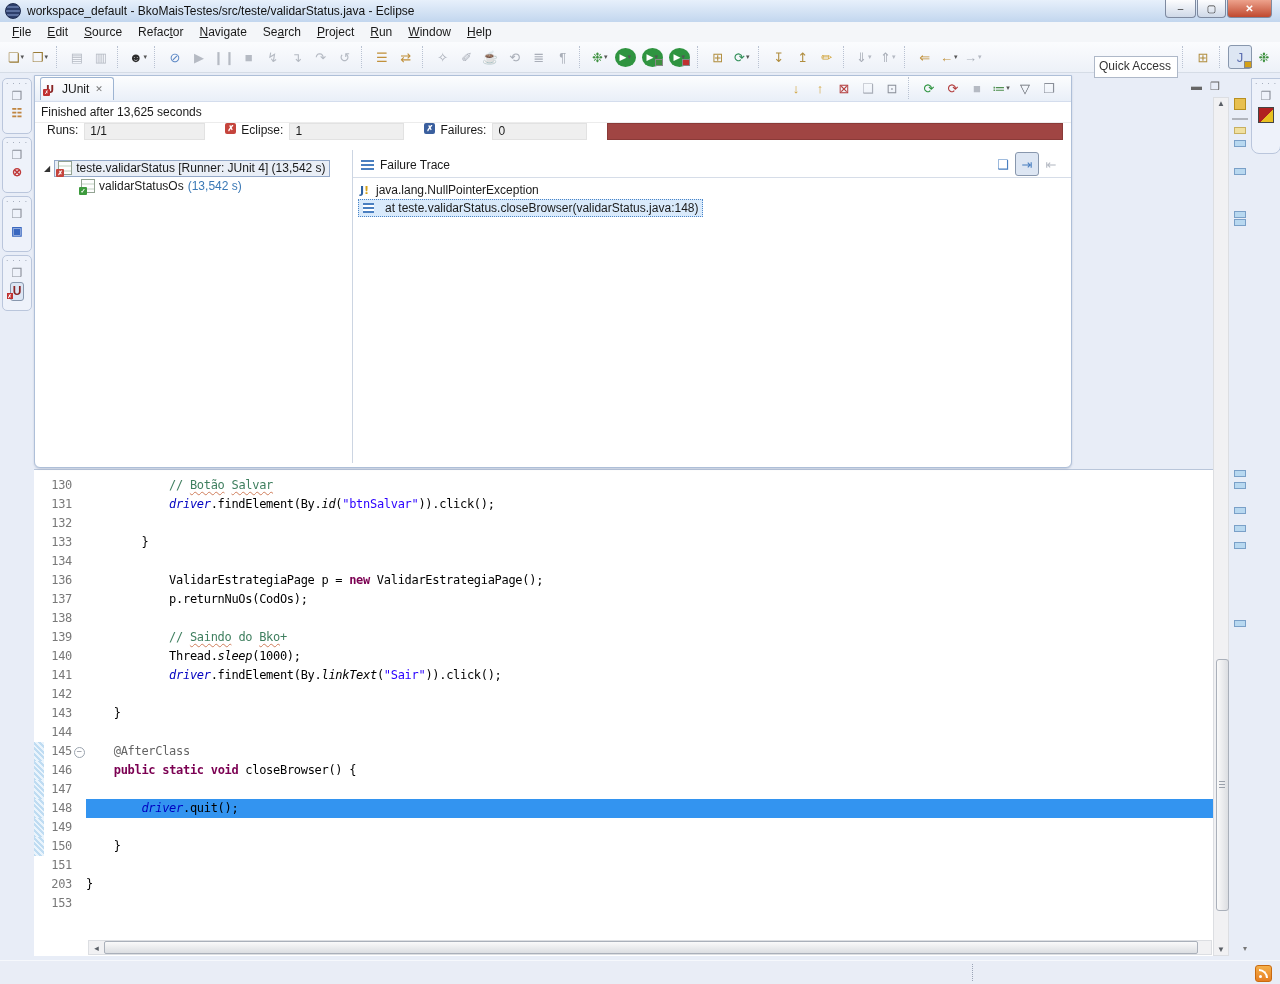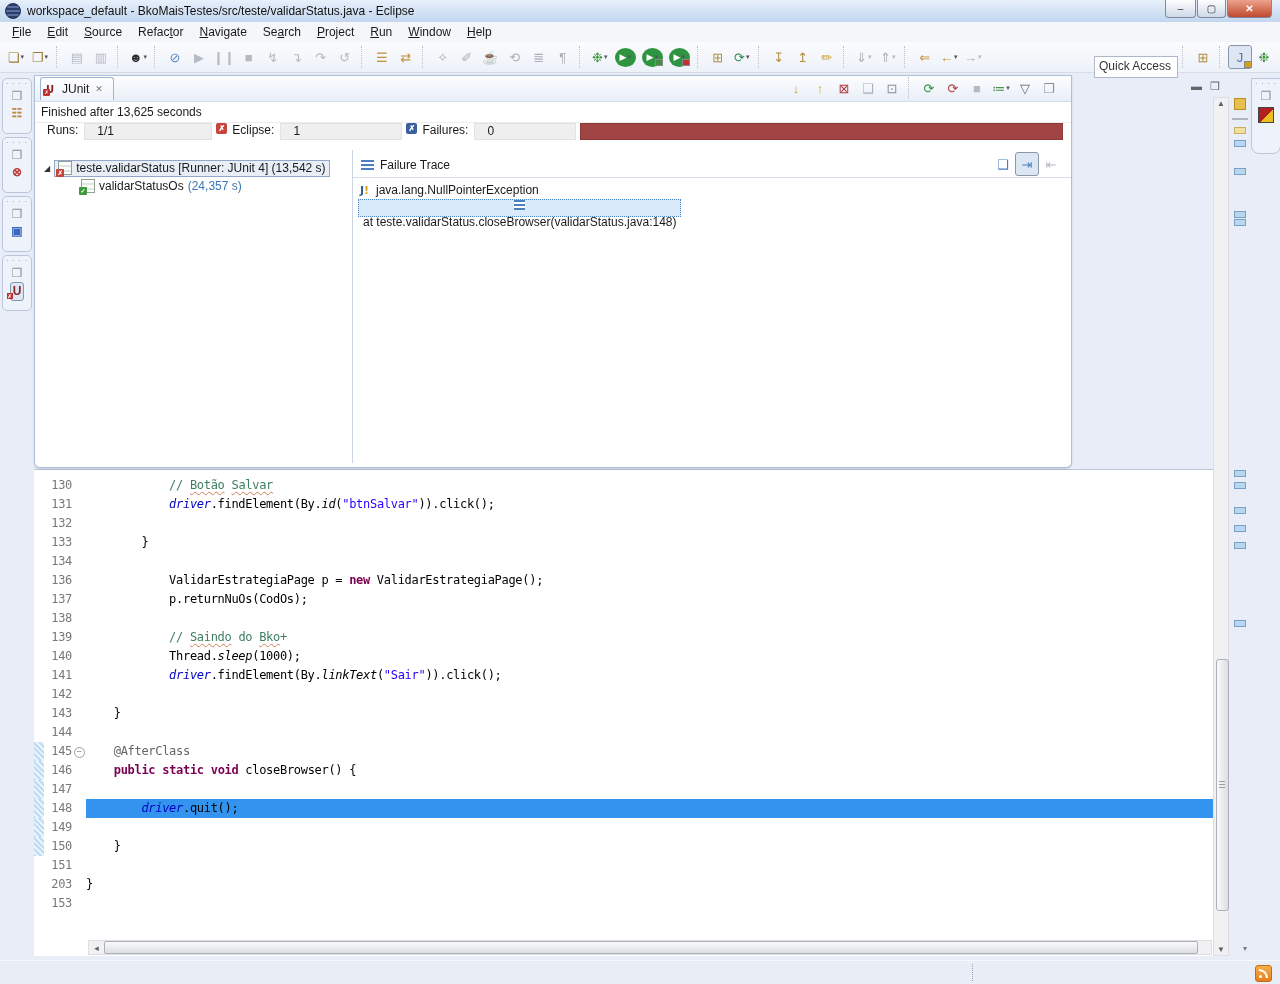--- a/index.html
+++ b/index.html
@@ -69,21 +69,21 @@
   .ju-ic{position:relative;font:bold 10px "DejaVu Sans",sans-serif;color:#8a2525;width:12px;}
   .ju-ic .jx{position:absolute;left:-3px;bottom:-1px;width:7px;height:7px;background:#c03030;
      color:#fff;font-size:5px;line-height:7px;text-align:center;border-radius:1px;}
   .jclose{font-size:9px;color:#777;margin-left:2px;}
   .jtools{position:absolute;right:10px;top:1px;display:flex;align-items:center;}
   .jtools .tbtn{height:20px;}
   .jstatus{height:20px;line-height:20px;padding-left:6px;border-bottom:1px solid #ececec;}
   .jcounts{height:27px;display:flex;align-items:flex-start;padding-left:12px;}
   .clab{margin-right:6px;}
   .cfield{background:#efefef;border:1px solid #e2e2e2;height:15px;line-height:15px;
-     padding-left:12px;margin-right:4px;}
+     padding-left:5px;margin-right:20px;}
   .f-runs{width:114px;}.f-err{width:108px;}.f-fail{width:88px;}
   .cico{width:11px;height:11px;border-radius:2px;color:#fff;font-size:8px;line-height:11px;
      text-align:center;font-weight:bold;margin-right:5px;}
   .cico.err{background:#c5443c;}.cico.fail{background:#3a5f9e;}
   .jprogress{flex:1;height:15px;margin-right:8px;border:1px solid #8a3a38;}
   .jmain{display:flex;height:313px;}
   .jtree{width:318px;border-right:1px solid #ccd5e2;padding-top:9px;box-sizing:border-box;}
   .trow1{display:flex;align-items:center;height:18px;padding-left:9px;gap:4px;}
   .trow2{display:flex;align-items:center;height:18px;padding-left:46px;gap:4px;}
   .caret{font-size:8px;color:#333;}
@@ -96,22 +96,22 @@
      padding:0 3px;height:17px;box-sizing:border-box;}
   .ttime{color:#3a78b5;}
   .jtrace{flex:1;padding-top:4px;position:relative;}
   .trhead{display:flex;align-items:center;height:22px;padding-left:8px;gap:6px;}
   .bars{width:13px;height:11px;background:repeating-linear-gradient(#4a7fc0 0 2px,#fff 2px 4px);flex:none;}
   .trtools{position:absolute;right:8px;top:2px;display:flex;align-items:center;}
   .trline{height:1px;background:#d6dde8;margin:1px 0 3px 0;}
   .tritem{display:flex;align-items:center;height:18px;padding-left:5px;gap:5px;}
   .ticon{font:bold 11px "DejaVu Sans",sans-serif;color:#2a5fa0;width:13px;text-align:center;flex:none;}
   .ticon .bang{color:#d4a017;}
-  .trsel{display:inline-flex;align-items:center;gap:5px;background:#d9eafb;
-     border:1px dotted #4a85c8;padding:0 4px;height:16px;flex-direction:column;}
+  .trsel{display:inline-flex;align-items:center;gap:11px;background:#d9eafb;
+     border:1px dotted #4a85c8;padding:0 4px;height:16px;}
   
   .editor{position:absolute;left:34px;top:469px;width:1179px;height:487px;background:#fff;
      border-top:1px solid #b9c6da;overflow:hidden;box-sizing:border-box;}
   .codelines{margin-top:-13px;}
   .crow{display:flex;height:19px;line-height:19px;
      font-family:"DejaVu Sans Mono",monospace;font-size:12px;letter-spacing:-0.3px;}
   .crow .annc{width:10px;flex:none;}
   .crow .annc.rg{background:repeating-linear-gradient(45deg,#bfdcf2 0 2px,#eaf4fc 2px 4px);}
   .crow .lno{width:28px;flex:none;text-align:right;color:#787878;}
   .crow .foldc{width:14px;flex:none;text-align:center;color:#8a8f99;}
@@ -607,21 +607,21 @@
               <span class="tbad err">✗</span>
             </span>
           <span>teste.validarStatus [Runner: JUnit 4] (13,542 s)</span>
         </span>
       </div>
       <div class="trow2">
         <span class="tico">
             <span class="tbad ok">✓</span>
           </span>
         <span>validarStatusOs</span>
-          <span class="ttime"> (24,357 s)</span>
+          <span class="ttime"> (13,542 s)</span>
       </div>
     </div>
     <div class="jtrace">
       <div class="trhead">
         <span class="bars"></span>
         <span>Failure Trace</span>
         <div class="trtools">
             <div class="tbtn">
               <span class="tg" style="color: rgb(74, 127, 192);">❑</span>
             </div>

